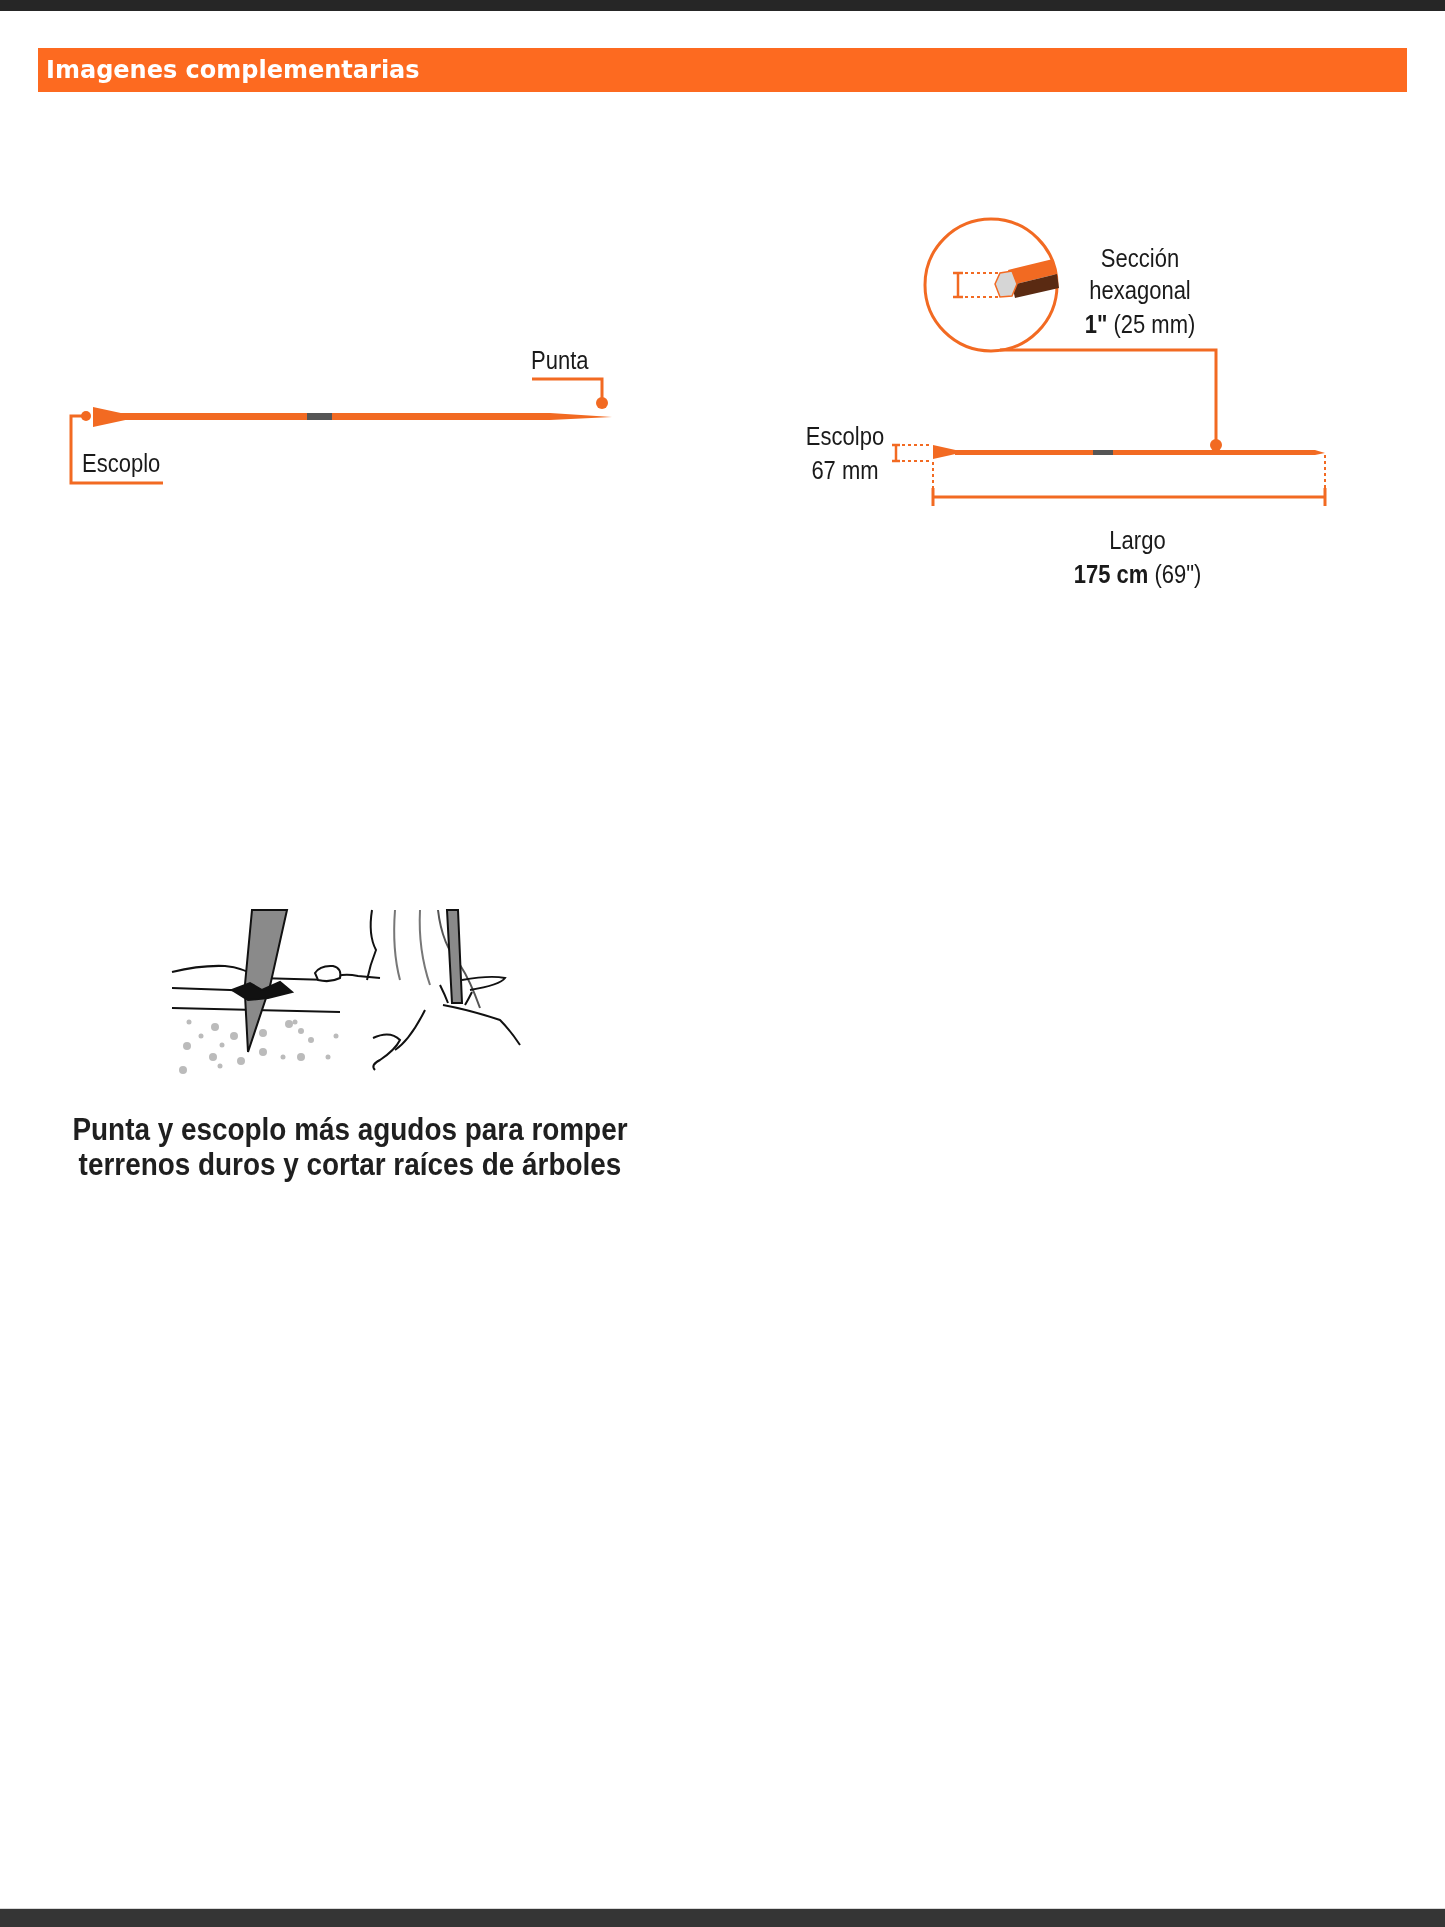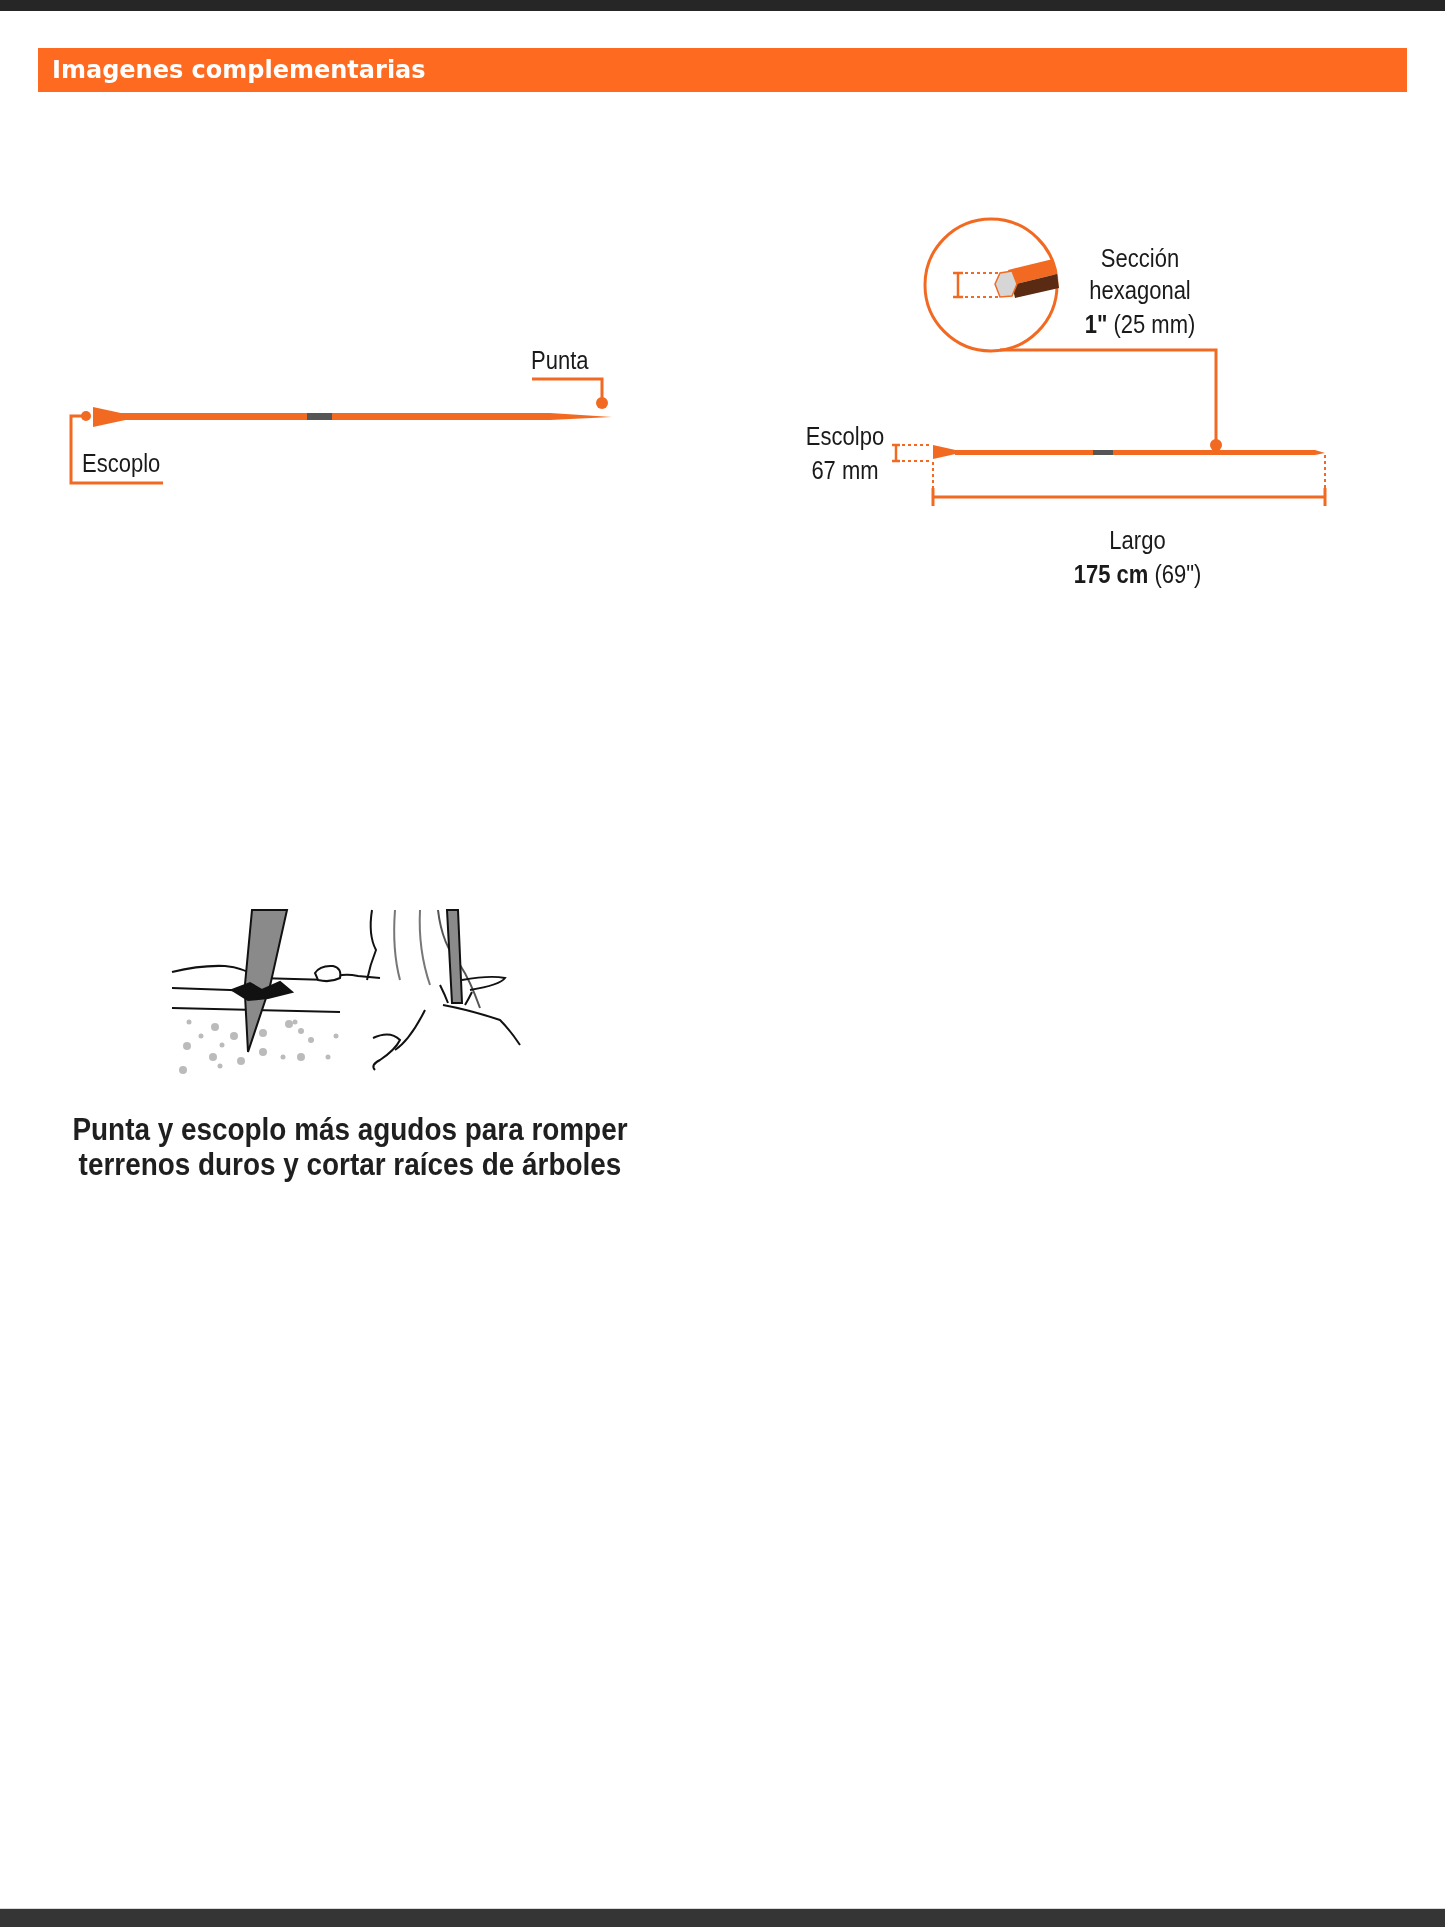--- a/index.html
+++ b/index.html
@@ -5,21 +5,21 @@
   html, body { margin: 0; padding: 0; }
   body {
     width: 1445px; height: 1927px; position: relative; overflow: hidden;
     background: #ffffff; font-family: "DejaVu Sans", sans-serif;
   }
   .topbar { position: absolute; left: 0; top: 0; width: 1445px; height: 11px; background: #262626; }
   .bottombar { position: absolute; left: 0; top: 1908px; width: 1445px; height: 19px; background: #353535; border-top: 1px solid #d8d8d8; }
   .section-header {
     position: absolute; left: 38px; top: 48px; width: 1369px; height: 44px;
     background: #fd6a20; color: #fff; font-weight: bold; font-size: 24px;
-    line-height: 44px; padding-left: 14px; box-sizing: border-box;
+    line-height: 44px; padding-left: 8px; box-sizing: border-box;
     font-family: "DejaVu Sans", sans-serif;
   }
   .label {
     position: absolute; color: #1a1a1a; font-family: "Liberation Sans", sans-serif;
     font-size: 25px; line-height: 32px; transform: scaleX(0.88); transform-origin: left top;
     white-space: nowrap;
   }
   .label.center { text-align: center; transform-origin: center top; }
   .label b { font-weight: bold; }
   .light { font-weight: normal; }

